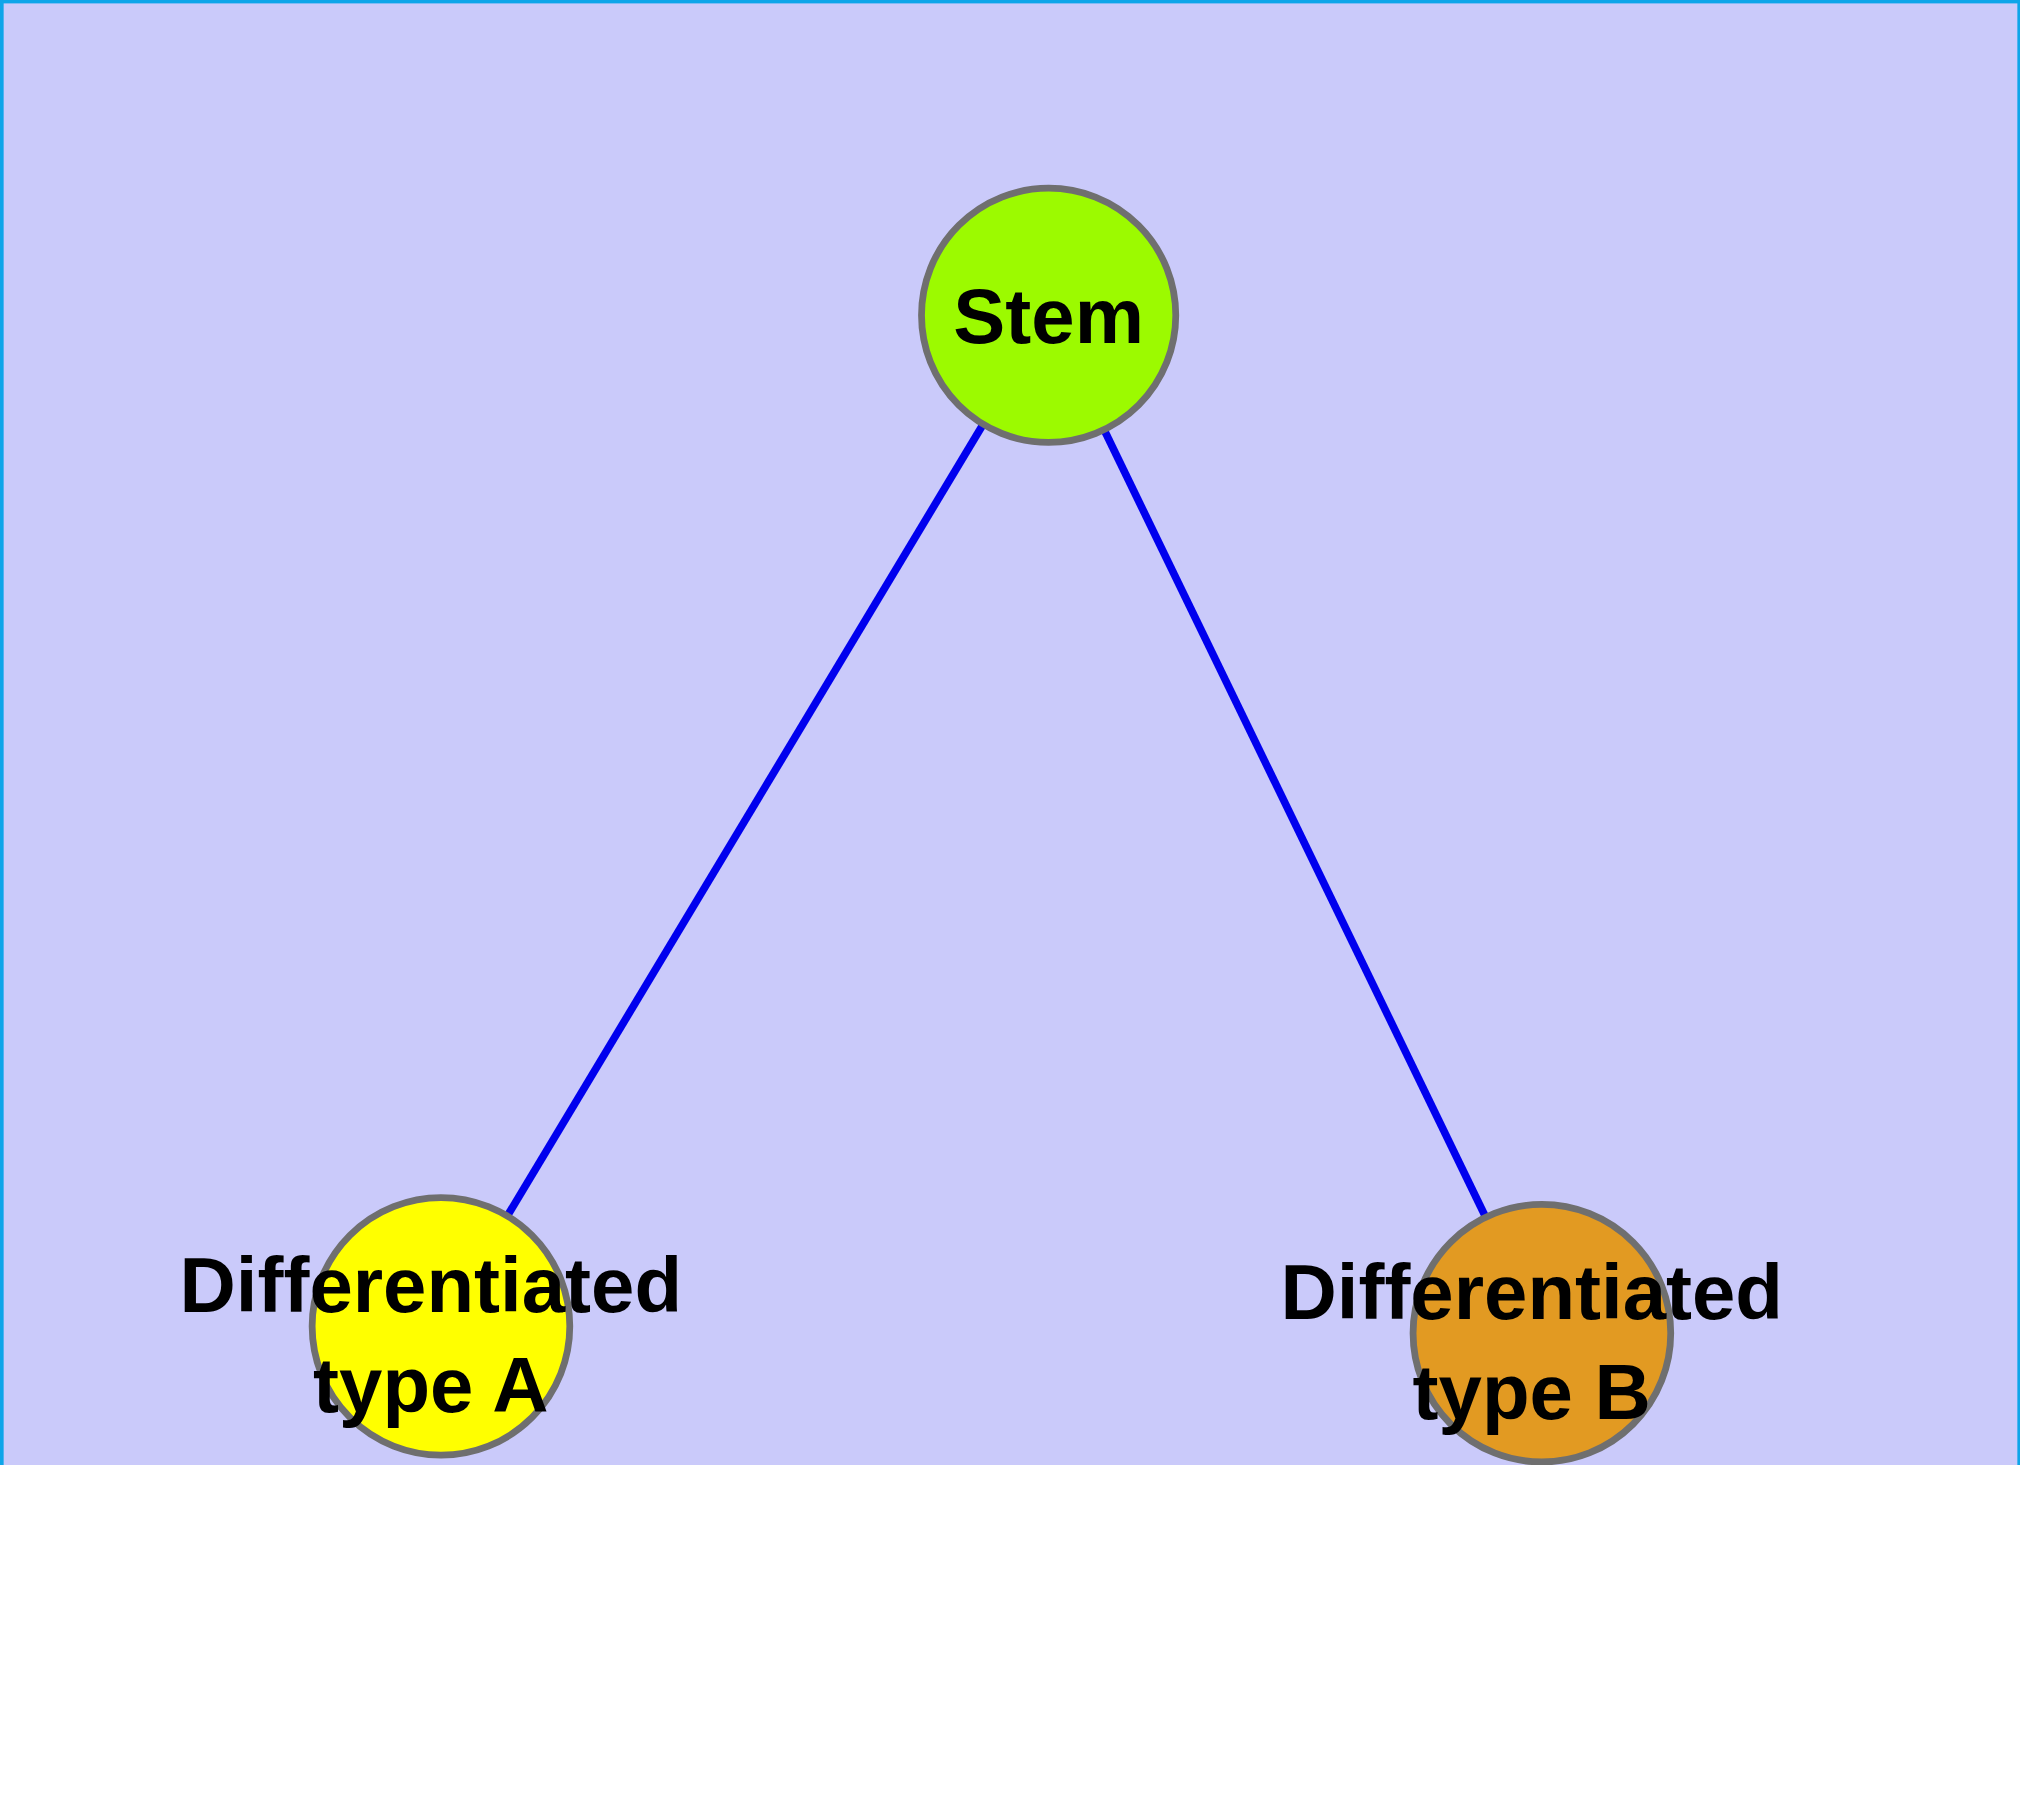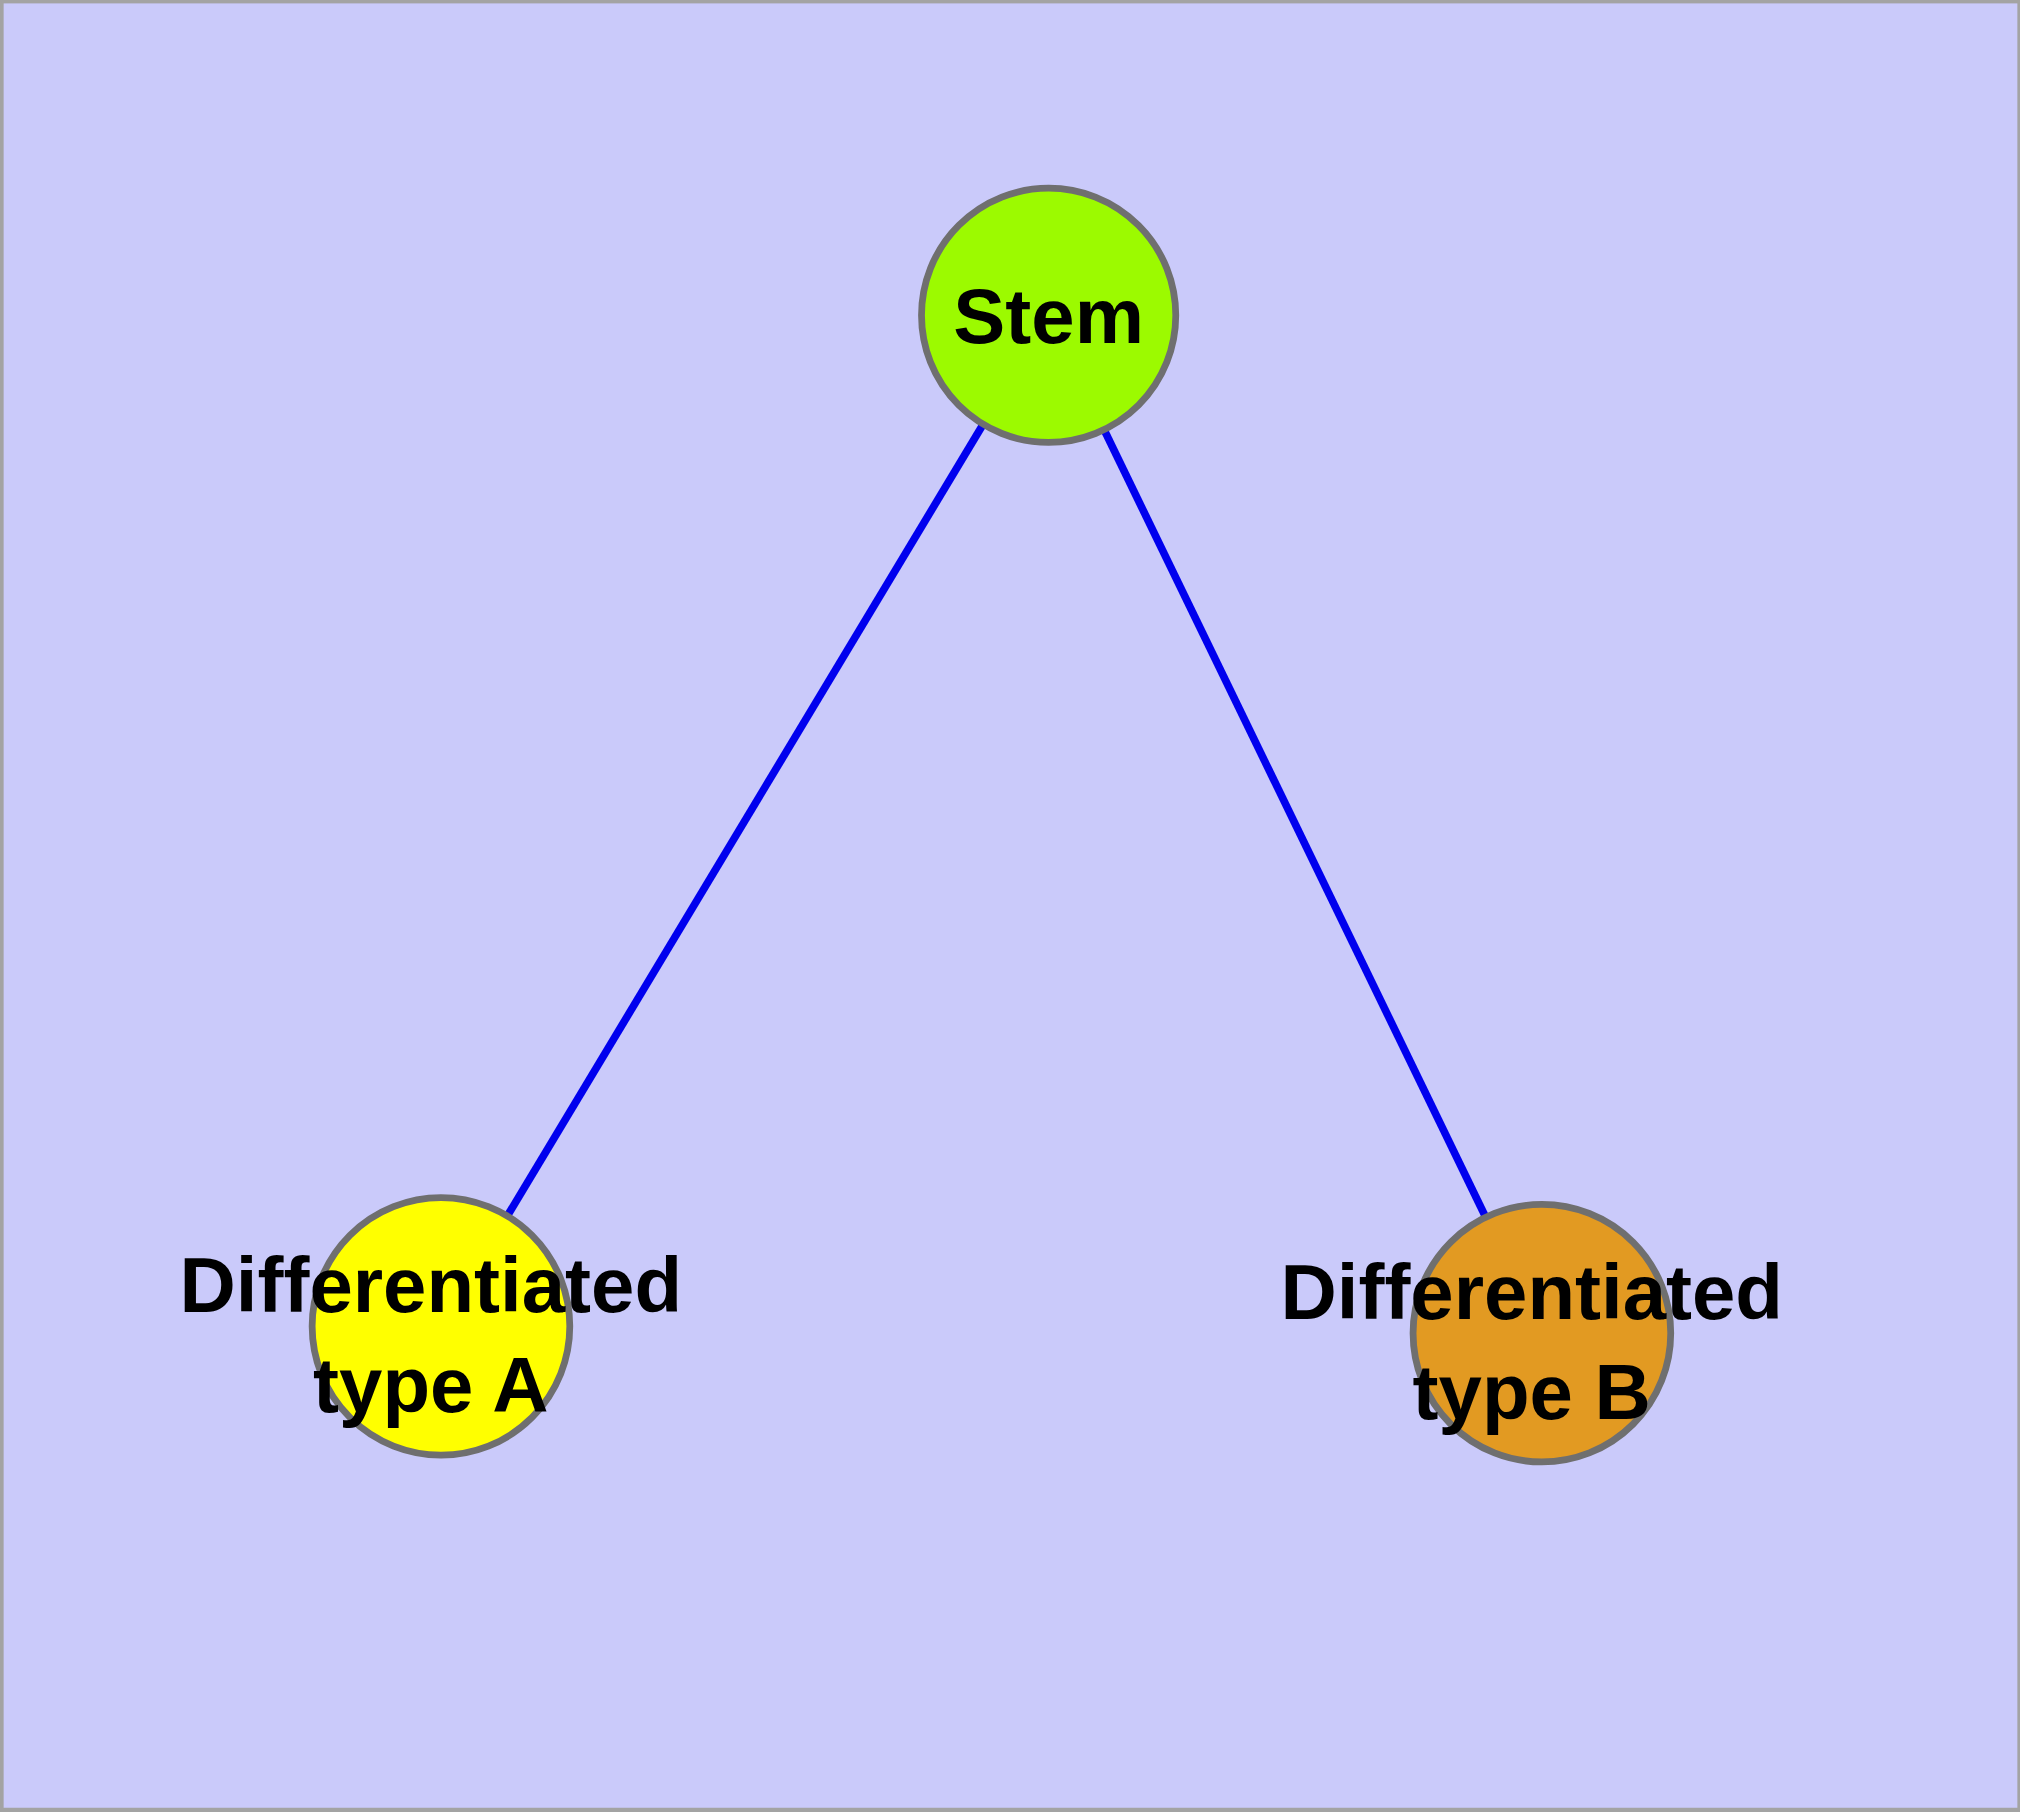--- a/index.html
+++ b/index.html
@@ -2,23 +2,23 @@
 <html style="font-size:13.6px"><head>
 <meta charset="utf-8">
 <style>
   html, body {
     margin: 0;
     padding: 0;
     background: #ffffff;
   }
   .page {
     width: 2021px;
-    height: 1812px;
+    height: 1465px;
     position: relative;
-    background: #a3a3a3;
+    background: #0ea5e9;
     overflow: hidden;
   }
   svg {
     display: block;
   }
   .edge {
     stroke-width: 9px;
     stroke-linecap: butt;
     fill: none;
   }

